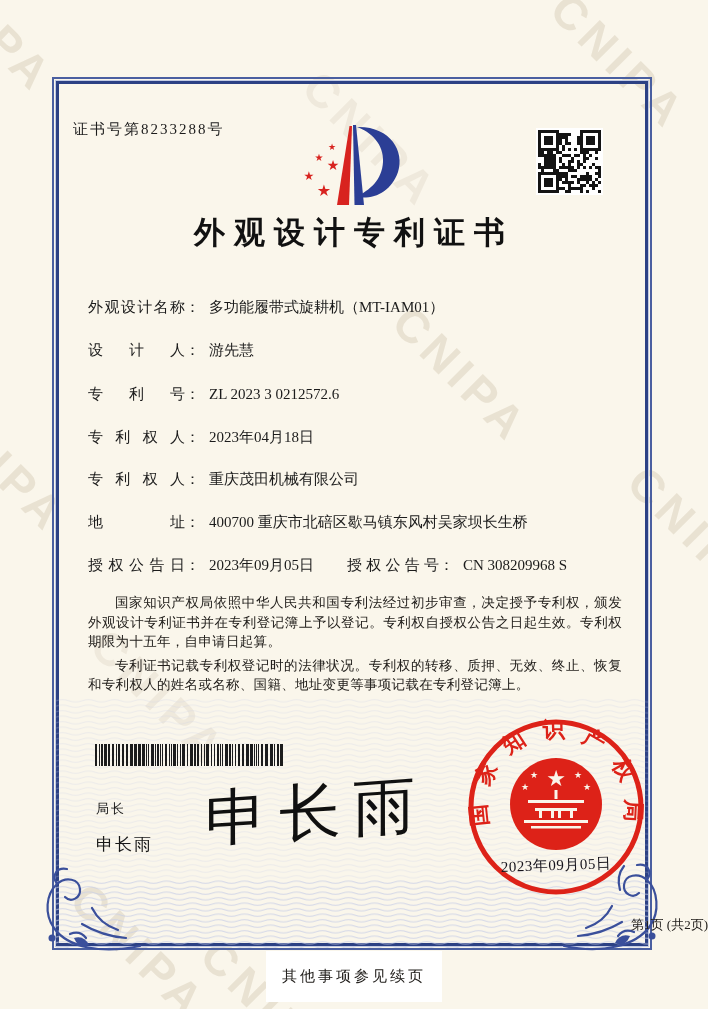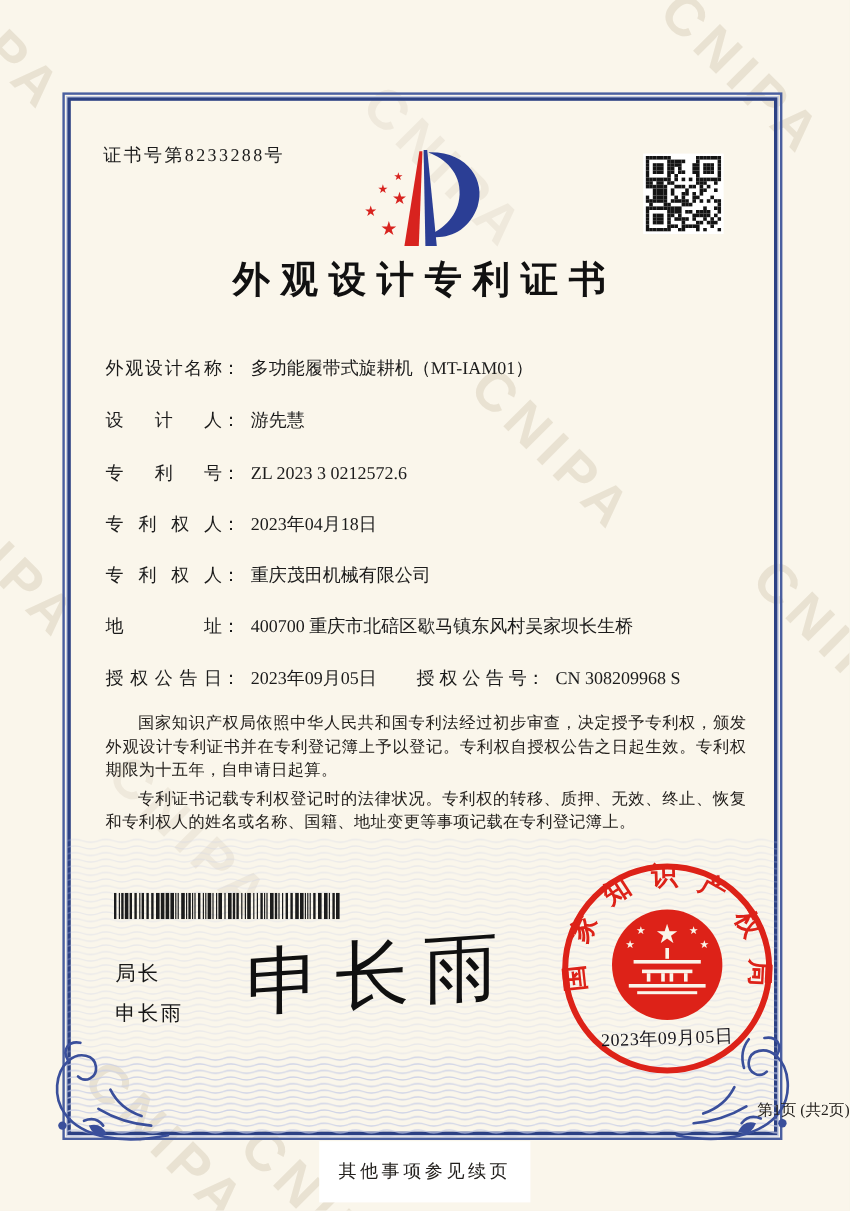--- a/index.html
+++ b/index.html
@@ -15,21 +15,21 @@
   
   .frame{position:absolute;left:52px;top:77px;width:600px;height:873px;
          border:2px solid #4a5fa0;box-sizing:border-box;padding:2px;}
   .frame-inner{width:100%;height:100%;box-sizing:border-box;border:3px solid #2c4184;
                outline:1px solid #c2cbe4;outline-offset:0px;}
 
   .waves{position:absolute;left:56px;top:698px;}
 
   .flourish{position:absolute;}
 
-  .certno{position:absolute;left:86px;top:120px;font-size:15px;letter-spacing:2px;color:#1c1c1c;}
+  .certno{position:absolute;left:73px;top:120px;font-size:15px;letter-spacing:2px;color:#1c1c1c;}
 
   .logo{position:absolute;left:290px;top:115px;}
 
   .qr{position:absolute;left:536px;top:128px;width:67px;height:67px;background:#ffffff;
       padding:2px;box-sizing:border-box;}
 
   .title{position:absolute;left:0;top:212px;width:708px;text-align:center;
          font-size:31px;font-weight:bold;letter-spacing:9px;color:#111;}
 
   .frow{position:absolute;left:88px;font-size:15px;color:#1b1b1b;white-space:nowrap;}
@@ -41,21 +41,21 @@
   .flabel2{display:inline-block;width:92px;text-align:justify;text-align-last:justify;
            -moz-text-align-last:justify;text-justify:inter-character;vertical-align:bottom;}
 
   .bodytext{position:absolute;left:88px;top:593px;width:534px;font-size:13.5px;
             line-height:19.5px;color:#23201d;text-align:justify;letter-spacing:0.3px;}
   .bodytext p{margin:0 0 4px 0;text-indent:2em;}
 
   .barcode{position:absolute;left:95px;top:744px;}
 
   .sig-role{position:absolute;left:96px;top:800px;font-family:"Liberation Sans","DejaVu Sans",sans-serif;
-            font-size:17px;color:#171717;letter-spacing:2px;}
+            font-size:13px;color:#171717;letter-spacing:2px;}
   .sig-name{position:absolute;left:96px;top:833px;font-family:"Liberation Sans","DejaVu Sans",sans-serif;
             font-size:17px;color:#171717;letter-spacing:2px;}
   .sig-script{position:absolute;left:205px;top:770px;font-size:62px;color:#101010;
               letter-spacing:12px;transform:rotate(-4deg) skewX(-4deg);font-weight:500;white-space:nowrap;}
 
   .seal{position:absolute;left:465px;top:716px;width:182px;height:182px;}
   .seal-date{position:absolute;left:465px;top:856px;width:182px;text-align:center;
              font-size:15px;color:#16141c;letter-spacing:0.5px;transform:rotate(-2deg);}
 
   .pageinfo{position:absolute;left:0;top:916px;width:708px;text-align:right;

